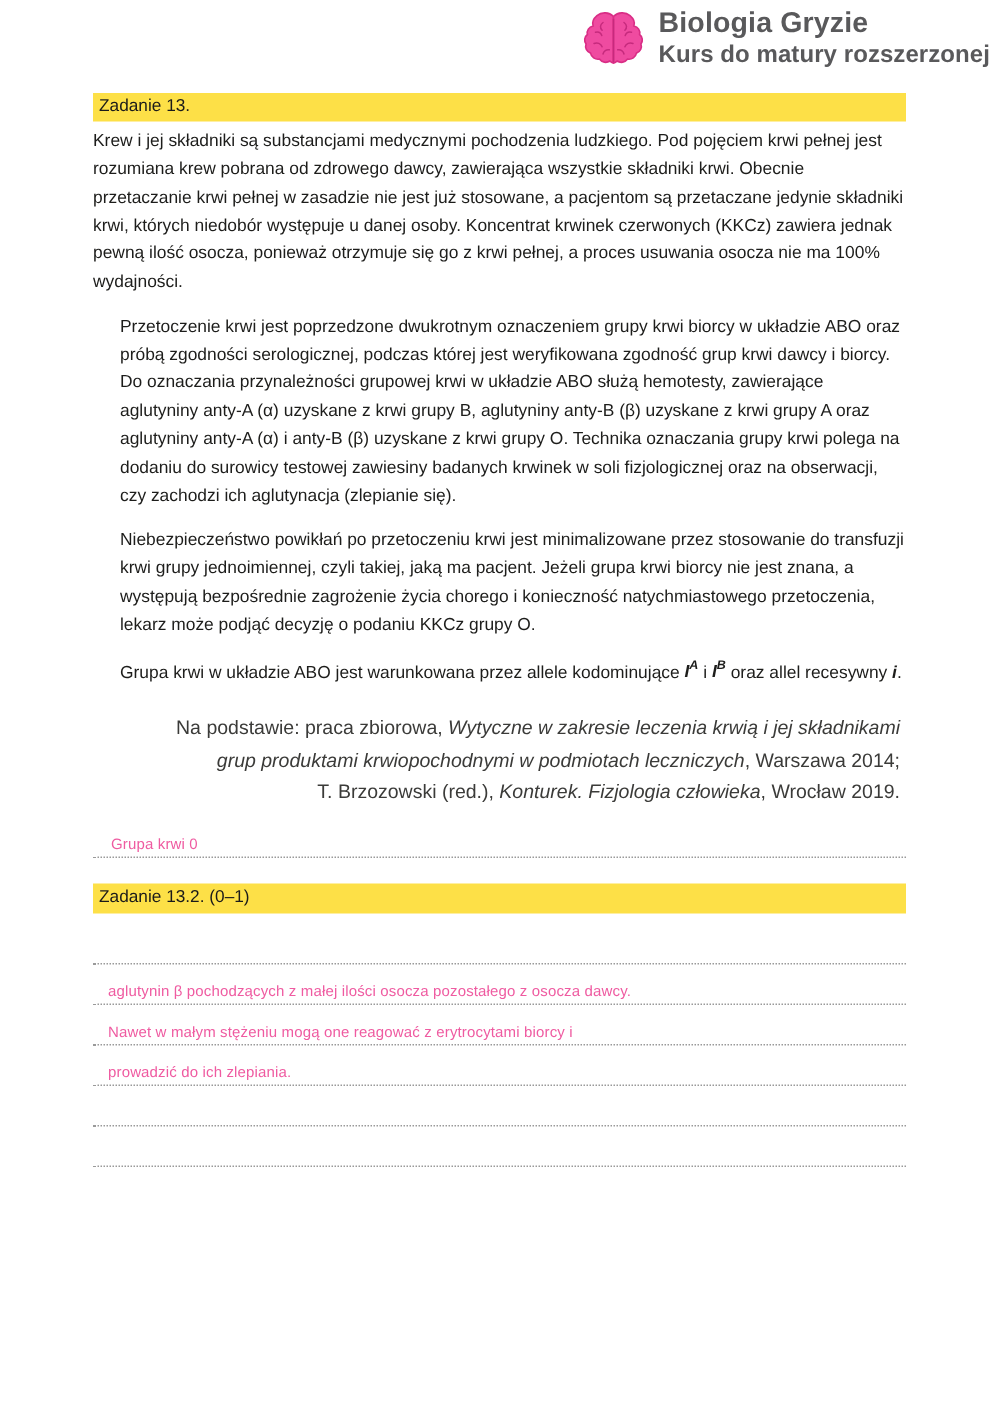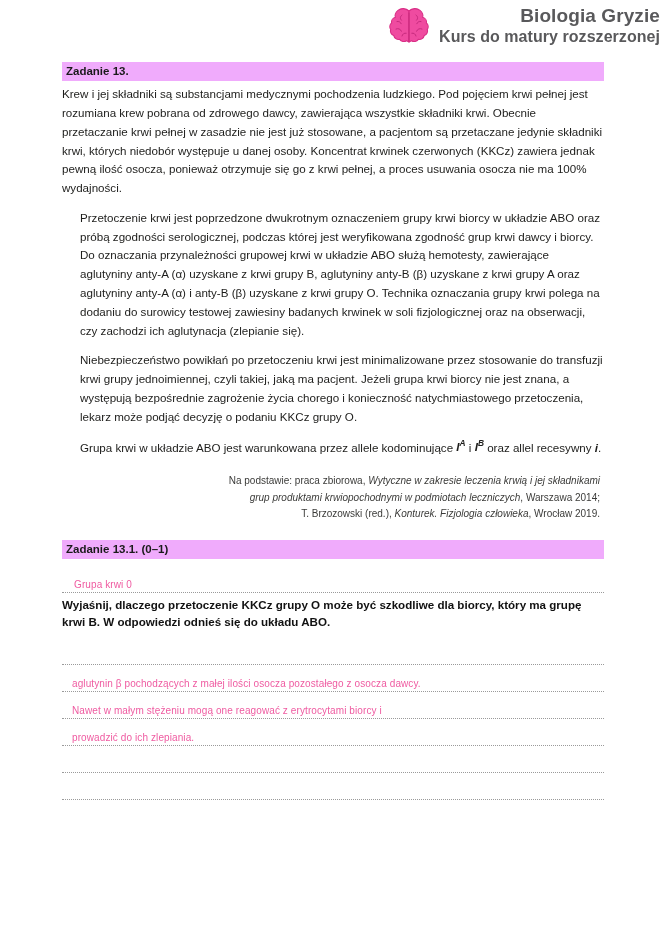--- a/index.html
+++ b/index.html
@@ -14,21 +14,21 @@
   
   .brand {
     position: absolute;
     top: 6px;
     right: 4px;
     display: flex;
     align-items: center;
     gap: 9px;
   }
   .brand-logo { width: 42px; height: 38px; flex: none; }
-  .brand-text { display: flex; flex-direction: column; line-height: 1; text-align: right; }
+  .brand-text { display: flex; flex-direction: column; line-height: 1; }
   .brand-title {
     font-size: 19px;
     font-weight: bold;
     color: #59595b;
     letter-spacing: 0.1px;
   }
   .brand-sub {
     font-size: 16px;
     font-weight: bold;
     color: #59595b;
@@ -39,23 +39,23 @@
   
   .sheet {
     position: absolute;
     left: 62px;
     top: 62px;
     width: 542px;
   }
 
   
   .task-banner {
-    background: #f0abfc;
+    background: #fde047;
     font-size: 11.5px;
-    font-weight: bold;
+    font-weight: normal;
     color: #1a1a1a;
     padding: 3px 4px 3px 4px;
     line-height: 1.15;
   }
   .task-banner.with-gap { margin-top: 17px; }
 
   
   .body-text {
     font-size: 11.6px;
     color: #1d1d1b;
@@ -63,21 +63,21 @@
     text-align: left;
     margin-top: 4px;
   }
   .body-text + .body-text { margin-top: 11px; margin-left: 18px; }
   .allele { font-style: italic; font-weight: bold; }
   .allele sup { font-size: 0.72em; font-weight: bold; }
 
   
   .source {
     margin-top: 16px;
-    font-size: 10px;
+    font-size: 13px;
     color: #3b3b39;
     line-height: 1.65;
     text-align: right;
     padding-right: 4px;
   }
   .source i { font-style: italic; }
 
   
   .prompt {
     font-size: 11.6px;
@@ -149,30 +149,29 @@
   <p class="body-text">
     <span>Grupa krwi w układzie ABO jest warunkowana przez allele kodominujące </span><span class="allele"><span>I</span><sup>A</sup></span><span> i </span><span class="allele"><span>I</span><sup>B</sup></span><span> oraz allel recesywny </span><span class="allele">i</span><span>.</span>
   </p>
 
   <div class="source">
     <div><span>Na podstawie: praca zbiorowa, </span><i>Wytyczne w zakresie leczenia krwią i jej składnikami</i></div>
     <div><i>grup produktami krwiopochodnymi w podmiotach leczniczych</i><span>, Warszawa 2014;</span></div>
     <div><span>T. Brzozowski (red.), </span><i>Konturek. Fizjologia człowieka</i><span>, Wrocław 2019.</span></div>
   </div>
 
-  <div class="task-banner with-gap">Zadanie 13.1. (0–1)</div>
 
   <div class="answer-block">
     <div class="ans-line short">
       <span class="handwriting">Grupa krwi 0</span>
       <span class="dots"></span>
     </div>
   </div>
 
-  <div class="prompt">Wyjaśnij, dlaczego przetoczenie KKCz grupy O może być szkodliwe dla biorcy, który ma grupę krwi B. W odpowiedzi odnieś się do układu ABO.</div>
+  <div class="task-banner with-gap">Zadanie 13.2. (0–1)</div>
 
   <div class="answer-block">
     <div class="ans-line">
       <span class="dots"></span>
     </div>
     <div class="ans-line">
       <span class="handwriting">aglutynin β pochodzących z małej ilości osocza pozostałego z osocza dawcy.</span>
       <span class="dots"></span>
     </div>
     <div class="ans-line">

